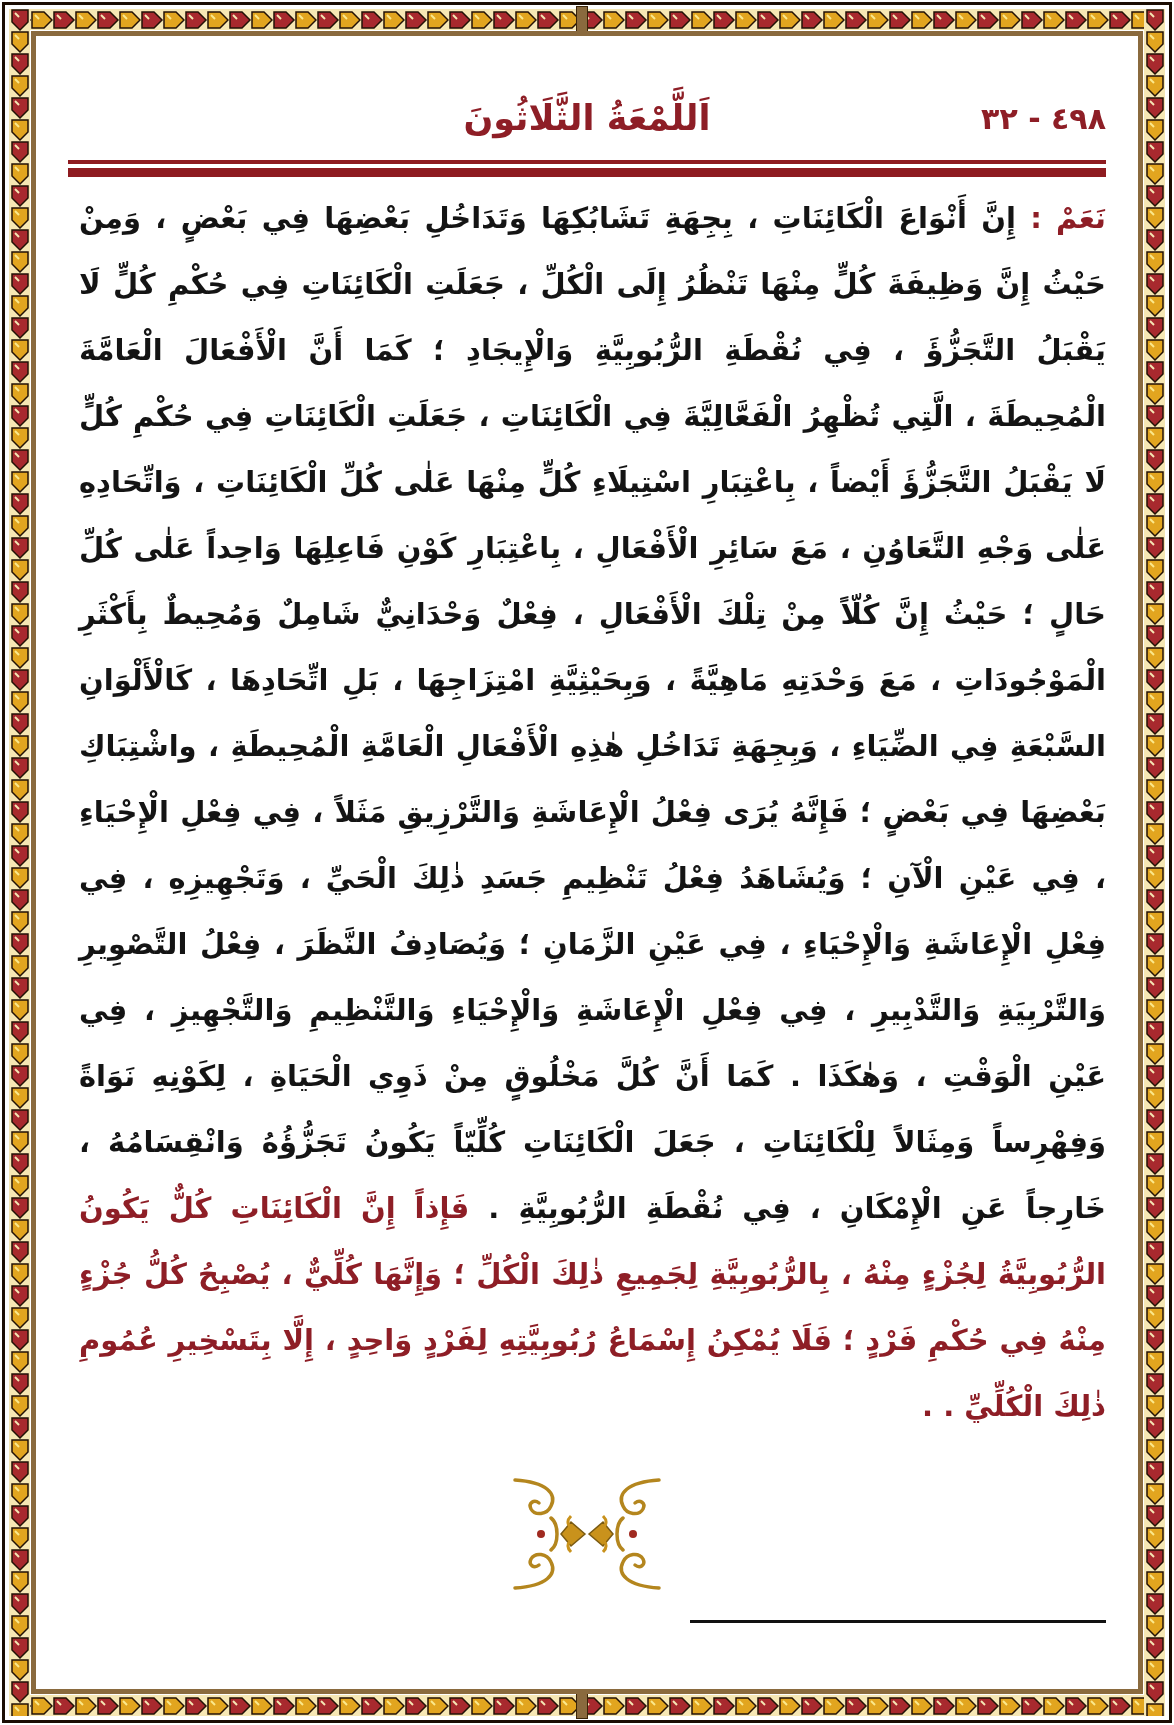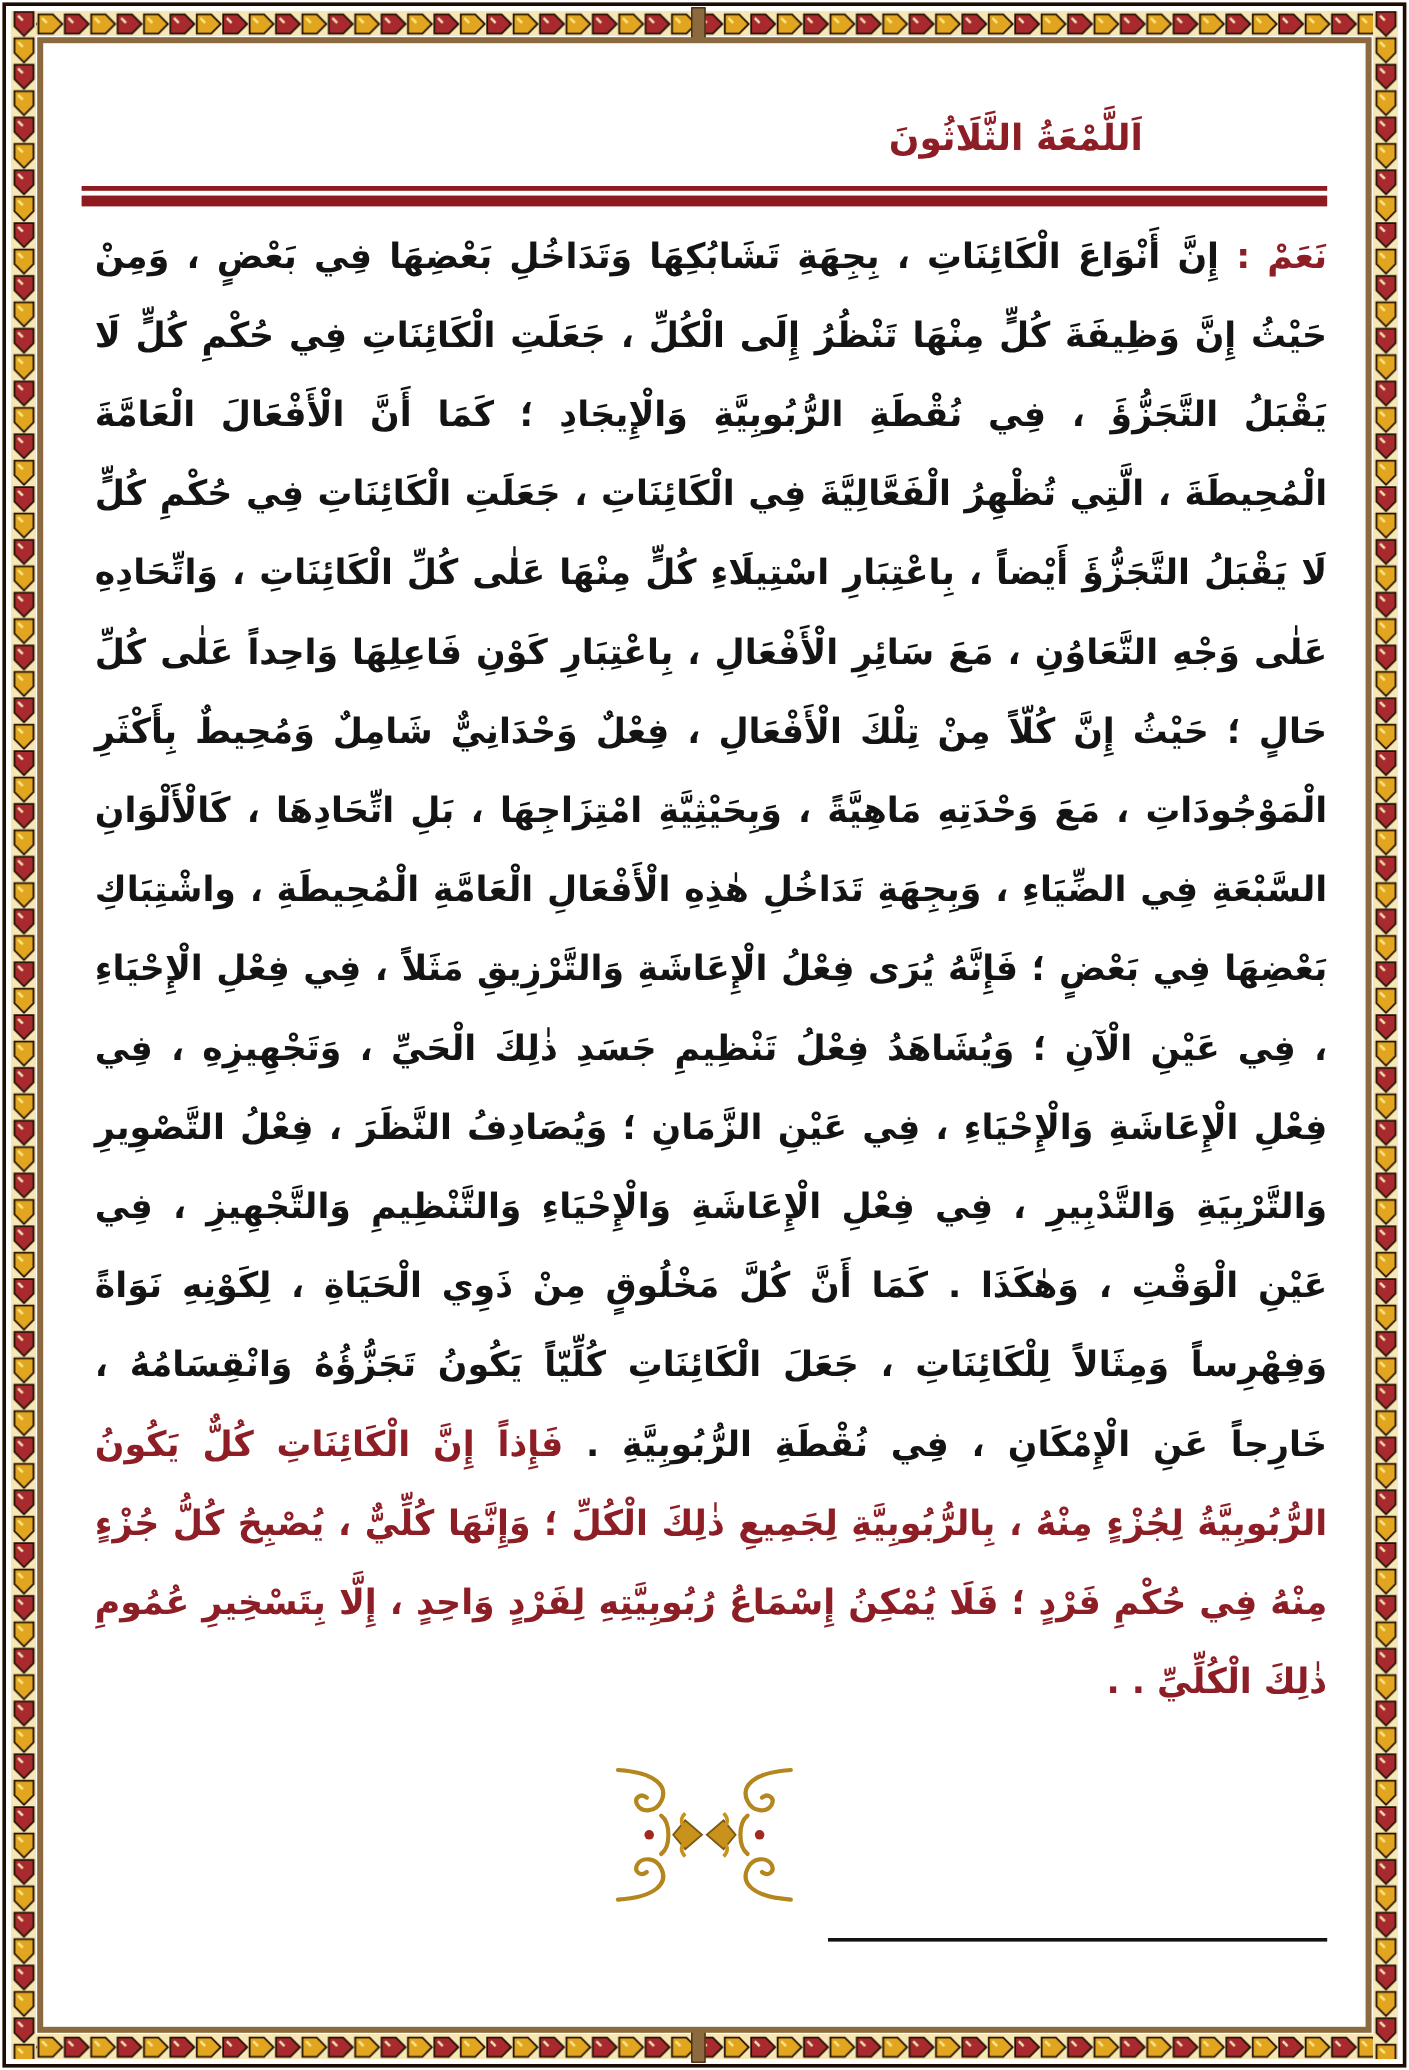--- a/index.html
+++ b/index.html
@@ -15,21 +15,21 @@
   .strip-bottom{left:9px;right:9px;bottom:9px;height:21px;width:calc(100% - 18px);}
   .strip-left{top:9px;bottom:9px;left:9px;width:21px;height:calc(100% - 18px);}
   .strip-right{top:9px;bottom:9px;right:9px;width:21px;height:calc(100% - 18px);}
   .tab{position:absolute;width:10px;height:26px;background:#8a6a3e;border:1px solid #3a2408;}
   .tab-top{left:576px;top:6px;}
   .tab-bottom{left:576px;bottom:6px;}
   
   .content{position:absolute;inset:40px;padding:28px 28px 0;direction:rtl;}
   .hdr{display:grid;grid-template-columns:1fr auto 1fr;align-items:center;margin-top:30px;}
   .hdr .nums{font-size:30px;font-weight:bold;color:#8e1e26;text-align:right;letter-spacing:2px;}
-  .hdr .ttl{font-size:30px;font-weight:bold;color:#8e1e26;text-align:center;}
+  .hdr .ttl{font-size:35px;font-weight:bold;color:#8e1e26;text-align:center;}
   .dbl-rule{margin-top:22px;height:4px;border-top:4px solid #8e1b20;border-bottom:9px solid #8e1b20;}
   .body-par{
     margin-top:8px;font-size:29px;line-height:66px;font-weight:bold;color:#141414;
     text-align:justify;text-justify:inter-word;margin-left:11px;
   }
   .red{color:#8e1e26;}
   .sup{vertical-align:super;font-size:0.68em;line-height:0;}
   
   .cartouche{display:flex;justify-content:center;align-items:center;margin:18px auto 4px;height:132px;}
   .cart-mid{
@@ -84,20 +84,21 @@
   <svg class="strip strip-right">
       <rect width="100%" height="100%" fill="url(#chainV)"></rect>
     </svg>
   <div class="tab tab-top"></div>
   <div class="tab tab-bottom"></div>
   <div class="line-inner"></div>
 
   <div class="content">
 
     <div class="hdr">
+      <div class="nums" dir="rtl">٤٩٨ - ٣٢</div>
       <div class="ttl">اَللَّمْعَةُ الثَّلَاثُونَ</div>
       <div></div>
     </div>
 
     <div class="dbl-rule"></div>
 
     <p class="body-par"><span class="red">نَعَمْ : </span><span>إِنَّ أَنْوَاعَ الْكَائِنَاتِ ، بِجِهَةِ تَشَابُكِهَا وَتَدَاخُلِ بَعْضِهَا فِي بَعْضٍ ، وَمِنْ حَيْثُ إِنَّ وَظِيفَةَ كُلٍّ مِنْهَا تَنْظُرُ إِلَى الْكُلِّ ، جَعَلَتِ الْكَائِنَاتِ فِي حُكْمِ كُلٍّ لَا يَقْبَلُ التَّجَزُّؤَ ، فِي نُقْطَةِ الرُّبُوبِيَّةِ وَالْإِيجَادِ ؛ كَمَا أَنَّ الْأَفْعَالَ الْعَامَّةَ الْمُحِيطَةَ ، الَّتِي تُظْهِرُ الْفَعَّالِيَّةَ فِي الْكَائِنَاتِ ، جَعَلَتِ الْكَائِنَاتِ فِي حُكْمِ كُلٍّ لَا يَقْبَلُ التَّجَزُّؤَ أَيْضاً ، بِاعْتِبَارِ اسْتِيلَاءِ كُلٍّ مِنْهَا عَلٰى كُلِّ الْكَائِنَاتِ ، وَاتِّحَادِهِ عَلٰى وَجْهِ التَّعَاوُنِ ، مَعَ سَائِرِ الْأَفْعَالِ ، بِاعْتِبَارِ كَوْنِ فَاعِلِهَا وَاحِداً عَلٰى كُلِّ حَالٍ ؛ حَيْثُ إِنَّ كُلّاً مِنْ تِلْكَ الْأَفْعَالِ ، فِعْلٌ وَحْدَانِيٌّ شَامِلٌ وَمُحِيطٌ بِأَكْثَرِ الْمَوْجُودَاتِ ، مَعَ وَحْدَتِهِ مَاهِيَّةً ، وَبِحَيْثِيَّةِ امْتِزَاجِهَا ، بَلِ اتِّحَادِهَا ، كَالْأَلْوَانِ السَّبْعَةِ فِي الضِّيَاءِ ، وَبِجِهَةِ تَدَاخُلِ هٰذِهِ الْأَفْعَالِ الْعَامَّةِ الْمُحِيطَةِ ، واشْتِبَاكِ بَعْضِهَا فِي بَعْضٍ ؛ فَإِنَّهُ يُرَى فِعْلُ الْإِعَاشَةِ وَالتَّرْزِيقِ مَثَلاً ، فِي فِعْلِ الْإِحْيَاءِ ، فِي عَيْنِ الْآنِ ؛ وَيُشَاهَدُ فِعْلُ تَنْظِيمِ جَسَدِ ذٰلِكَ الْحَيِّ ، وَتَجْهِيزِهِ ، فِي فِعْلِ الْإِعَاشَةِ وَالْإِحْيَاءِ ، فِي عَيْنِ الزَّمَانِ ؛ وَيُصَادِفُ النَّظَرَ ، فِعْلُ التَّصْوِيرِ وَالتَّرْبِيَةِ وَالتَّدْبِيرِ ، فِي فِعْلِ الْإِعَاشَةِ وَالْإِحْيَاءِ وَالتَّنْظِيمِ وَالتَّجْهِيزِ ، فِي عَيْنِ الْوَقْتِ ، وَهٰكَذَا . كَمَا أَنَّ كُلَّ مَخْلُوقٍ مِنْ ذَوِي الْحَيَاةِ ، لِكَوْنِهِ نَوَاةً وَفِهْرِساً وَمِثَالاً لِلْكَائِنَاتِ ، جَعَلَ الْكَائِنَاتِ كُلِّيّاً يَكُونُ تَجَزُّؤُهُ وَانْقِسَامُهُ ، خَارِجاً عَنِ الْإِمْكَانِ ، فِي نُقْطَةِ الرُّبُوبِيَّةِ . </span><span class="red">فَإِذاً إِنَّ الْكَائِنَاتِ كُلٌّ يَكُونُ الرُّبُوبِيَّةُ لِجُزْءٍ مِنْهُ ، بِالرُّبُوبِيَّةِ لِجَمِيعِ ذٰلِكَ الْكُلِّ ؛ وَإِنَّهَا كُلِّيٌّ ، يُصْبِحُ كُلُّ جُزْءٍ مِنْهُ فِي حُكْمِ فَرْدٍ ؛ فَلَا يُمْكِنُ إِسْمَاعُ رُبُوبِيَّتِهِ لِفَرْدٍ وَاحِدٍ ، إِلَّا بِتَسْخِيرِ عُمُومِ ذٰلِكَ الْكُلِّيِّ . .</span></p>
 
     <div class="cartouche">
       <svg class="flourish" width="74" height="124" viewBox="0 0 74 124">

